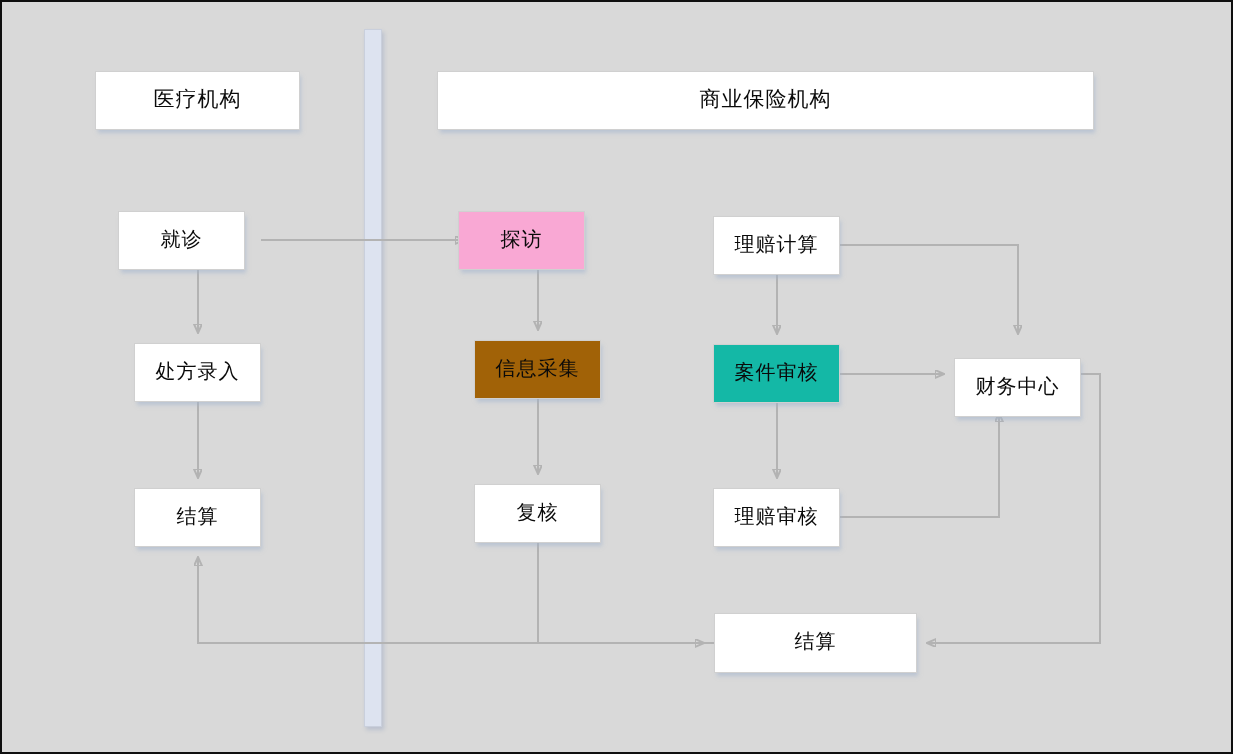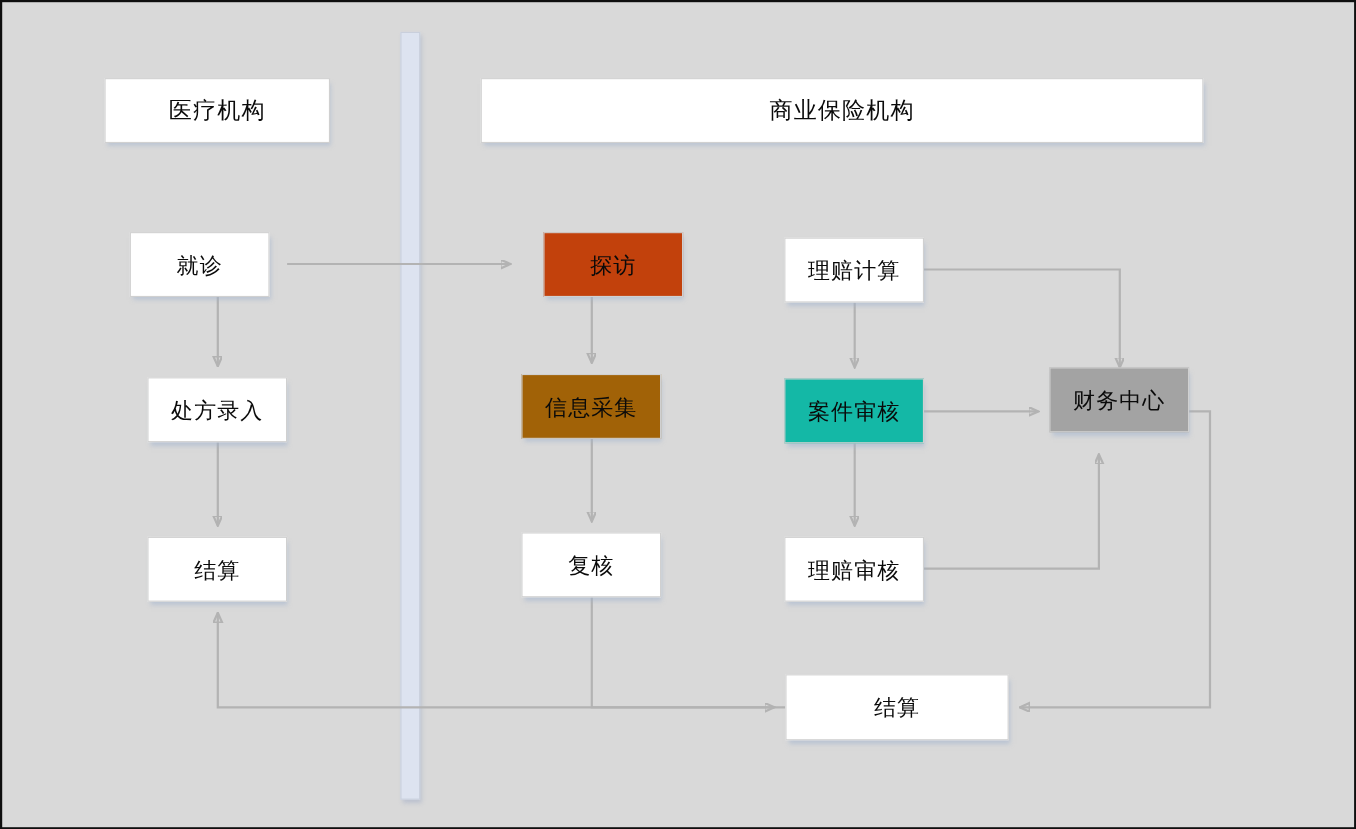--- a/index.html
+++ b/index.html
@@ -31,20 +31,21 @@
     border: 1px solid #d0d0d0;
     box-shadow: 2px 4px 4px -1px rgba(160,178,205,0.55);
     display: flex;
     align-items: center;
     justify-content: center;
     color: #0a0a0a;
     font-size: 20px;
     letter-spacing: 1px;
     line-height: 1;
     white-space: nowrap;
+    font-family: Liberation Mono, monospace;
   }
   .node.header { font-size: 21px; }
   svg.links {
     position: absolute;
     left: 0;
     top: 0;
     width: 1233px;
     height: 754px;
     pointer-events: none;
   }
@@ -93,39 +94,39 @@
       </div>
       <div class="node" style="left: 116px; top: 209px; width: 127px; height: 59px; background: rgb(255, 255, 255); border-color: rgb(208, 208, 208);">
         <span>就诊</span>
       </div>
       <div class="node" style="left: 132px; top: 341px; width: 127px; height: 59px; background: rgb(255, 255, 255); border-color: rgb(208, 208, 208);">
         <span>处方录入</span>
       </div>
       <div class="node" style="left: 132px; top: 486px; width: 127px; height: 59px; background: rgb(255, 255, 255); border-color: rgb(208, 208, 208);">
         <span>结算</span>
       </div>
-      <div class="node" style="left: 492px; top: 209px; width: 127px; height: 59px; background: #c2410c; border-color: rgb(208, 208, 208);">
+      <div class="node" style="left: 456px; top: 209px; width: 127px; height: 59px; background: #f9a8d4; border-color: rgb(208, 208, 208);">
         <span>探访</span>
       </div>
       <div class="node" style="left: 472px; top: 338px; width: 127px; height: 59px; background: #a16207; border-color: rgb(208, 208, 208); text-align: center;">
         <span>信息采集</span>
       </div>
       <div class="node" style="left: 472px; top: 482px; width: 127px; height: 59px; background: rgb(255, 255, 255); border-color: rgb(208, 208, 208);">
         <span>复核</span>
       </div>
       <div class="node" style="left: 711px; top: 214px; width: 127px; height: 59px; background: rgb(255, 255, 255); border-color: rgb(208, 208, 208); text-align: center;">
         <span>理赔计算</span>
       </div>
       <div class="node" style="left: 711px; top: 342px; width: 127px; height: 59px; background: #14b8a6; border-color: rgb(208, 208, 208);">
         <span>案件审核</span>
       </div>
       <div class="node" style="left: 711px; top: 486px; width: 127px; height: 59px; background: #ffffff; border-color: rgb(208, 208, 208);">
         <span>理赔审核</span>
       </div>
-      <div class="node" style="left: 952px; top: 332px; width: 127px; height: 59px; background: #a3a3a3; border-color: rgb(208, 208, 208);">
+      <div class="node" style="left: 952px; top: 356px; width: 127px; height: 59px; background: #ffffff; border-color: rgb(208, 208, 208);">
         <span>财务中心</span>
       </div>
       <div class="node" style="left: 712px; top: 611px; width: 203px; height: 60px; background: rgb(255, 255, 255); border-color: rgb(208, 208, 208);">
         <span>结算</span>
       </div>
     </div>
 
 </div>
 
 </body></html>

